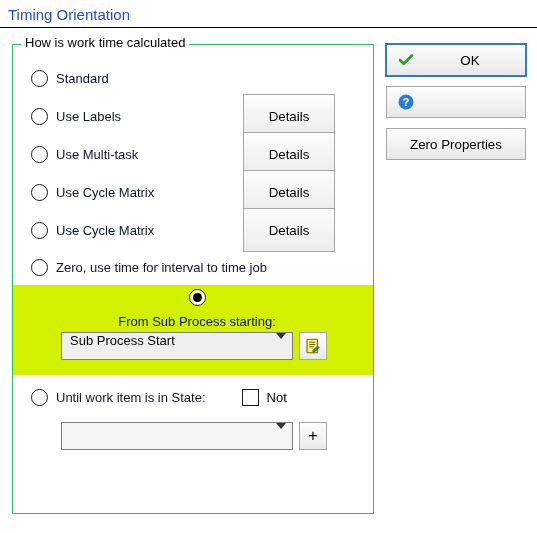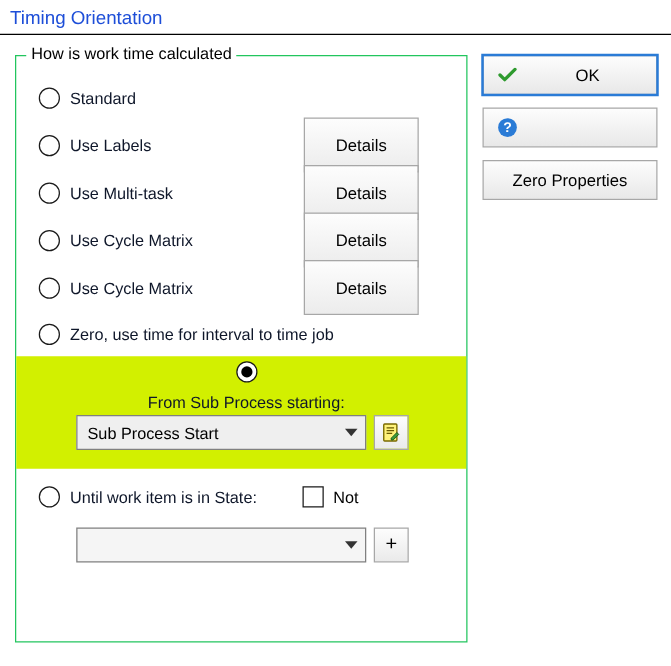--- a/index.html
+++ b/index.html
@@ -81,21 +81,21 @@
   align-items: center;
   gap: 6px;
   padding-left: 38px;
   height: 38px;
 }
 .combo {
   border: 1px solid #808080;
   background: #efefef;
   height: 28px;
   display: flex;
-  align-items: center;
+  align-items: flex-start;
   justify-content: space-between;
   padding: 0 4px 0 8px;
   cursor: default;
 }
 .combo.prim { width: 232px; }
 .combo.sec { width: 232px; background: #f5f5f5; color: #888; }
 .combo-caret {
   width: 0; height: 0;
   border-left: 5px solid transparent;
   border-right: 5px solid transparent;

